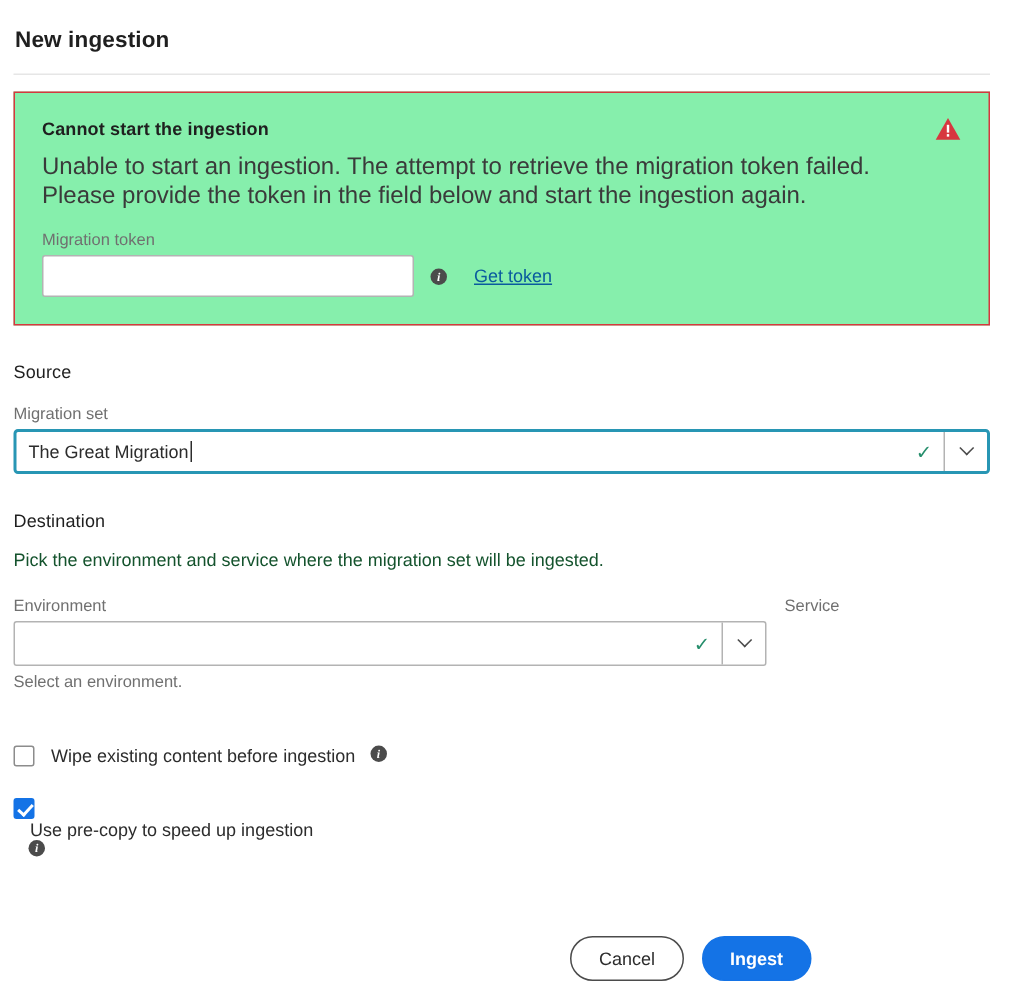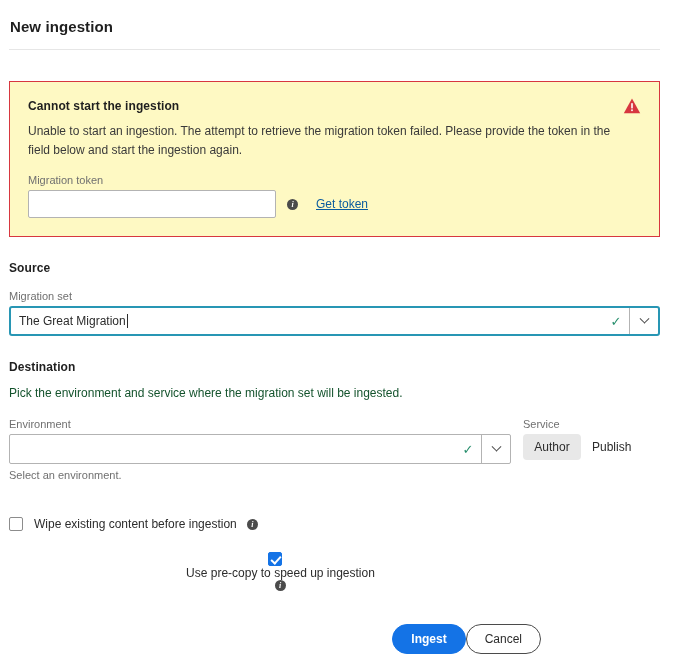--- a/index.html
+++ b/index.html
@@ -29,36 +29,36 @@
   }
   .title-divider {
     margin-top: 14px;
     height: 1px;
     background: #e6e6e6;
     width: 651px;
   }
 
   
   .error-panel {
-    margin-top: 31px;
+    margin-top: 11px;
     width: 651px;
     border: 1px solid #d7373f;
-    background: #fef9c3;
+    background: #86efac;
     position: relative;
     padding: 17px 18px 18px 18px;
   }
   .error-title {
     font-size: 12px;
     font-weight: bold;
     color: #1f1f1f;
     margin: 0 0 9px 0;
     letter-spacing: 0.1px;
   }
   .error-body {
-    font-size: 12px;
+    font-size: 16px;
     line-height: 19px;
     color: #3a3a3a;
     width: 590px;
     margin-bottom: 14px;
   }
   .warn-icon {
     position: absolute;
     top: 15px;
     right: 18px;
     width: 18px;
@@ -110,21 +110,21 @@
     margin-left: 18px;
     color: #0a5b9e;
     font-size: 12px;
     text-decoration: underline;
     cursor: pointer;
   }
 
   
   .section-title {
     font-size: 12px;
-    font-weight: bold;
+    font-weight: normal;
     color: #1f1f1f;
     letter-spacing: 0.1px;
   }
   .section-desc {
     font-size: 12px;
     color: #14532d;
     margin-top: 12px;
   }
 
   
@@ -202,21 +202,21 @@
     border-radius: 4px;
     padding: 0 11px;
     cursor: pointer;
     background: transparent;
     border: none;
     font-family: "Liberation Sans", sans-serif;
   }
   .seg.selected { background: #e8e8e8; }
 
   
-  .check-row { display: flex; align-items: center; }
+  .check-row { display: flex; }
   .cbox {
     width: 14px; height: 14px;
     border: 1.5px solid #8c8c8c;
     border-radius: 2px;
     background: #fff;
     flex: none;
     position: relative;
     cursor: pointer;
   }
   .cbox.checked {
@@ -331,39 +331,35 @@
           <div class="combo-divider"></div>
           <div class="combo-arrow">
               <i class="chev"></i>
             </div>
         </div>
         <div class="help-text">Select an environment.</div>
       </div>
 
       <div class="service-block">
         <label class="field-label">Service</label>
-        <div class="seg-group">
-          <button class="seg selected">Author</button>
-          <button class="seg">Publish</button>
-        </div>
       </div>
     </div>
   </div>
 
   <div style="margin-top:36px;">
     <div class="check-row">
       <span class="cbox"></span>
       <span class="check-label">Wipe existing content before ingestion</span>
       <span class="info-icon check-info">i</span>
     </div>
     <div class="check-row" style="margin-top:21px;flex-direction:column;">
       <span class="cbox checked"></span>
       <span class="check-label">Use pre-copy to speed up ingestion</span>
       <span class="info-icon check-info">i</span>
     </div>
   </div>
 
   <div class="footer">
+    <button class="btn btn-secondary">Cancel</button>
     <button class="btn btn-primary">Ingest</button>
-    <button class="btn btn-secondary">Cancel</button>
   </div>
 
 </div>
 
 </body></html>

